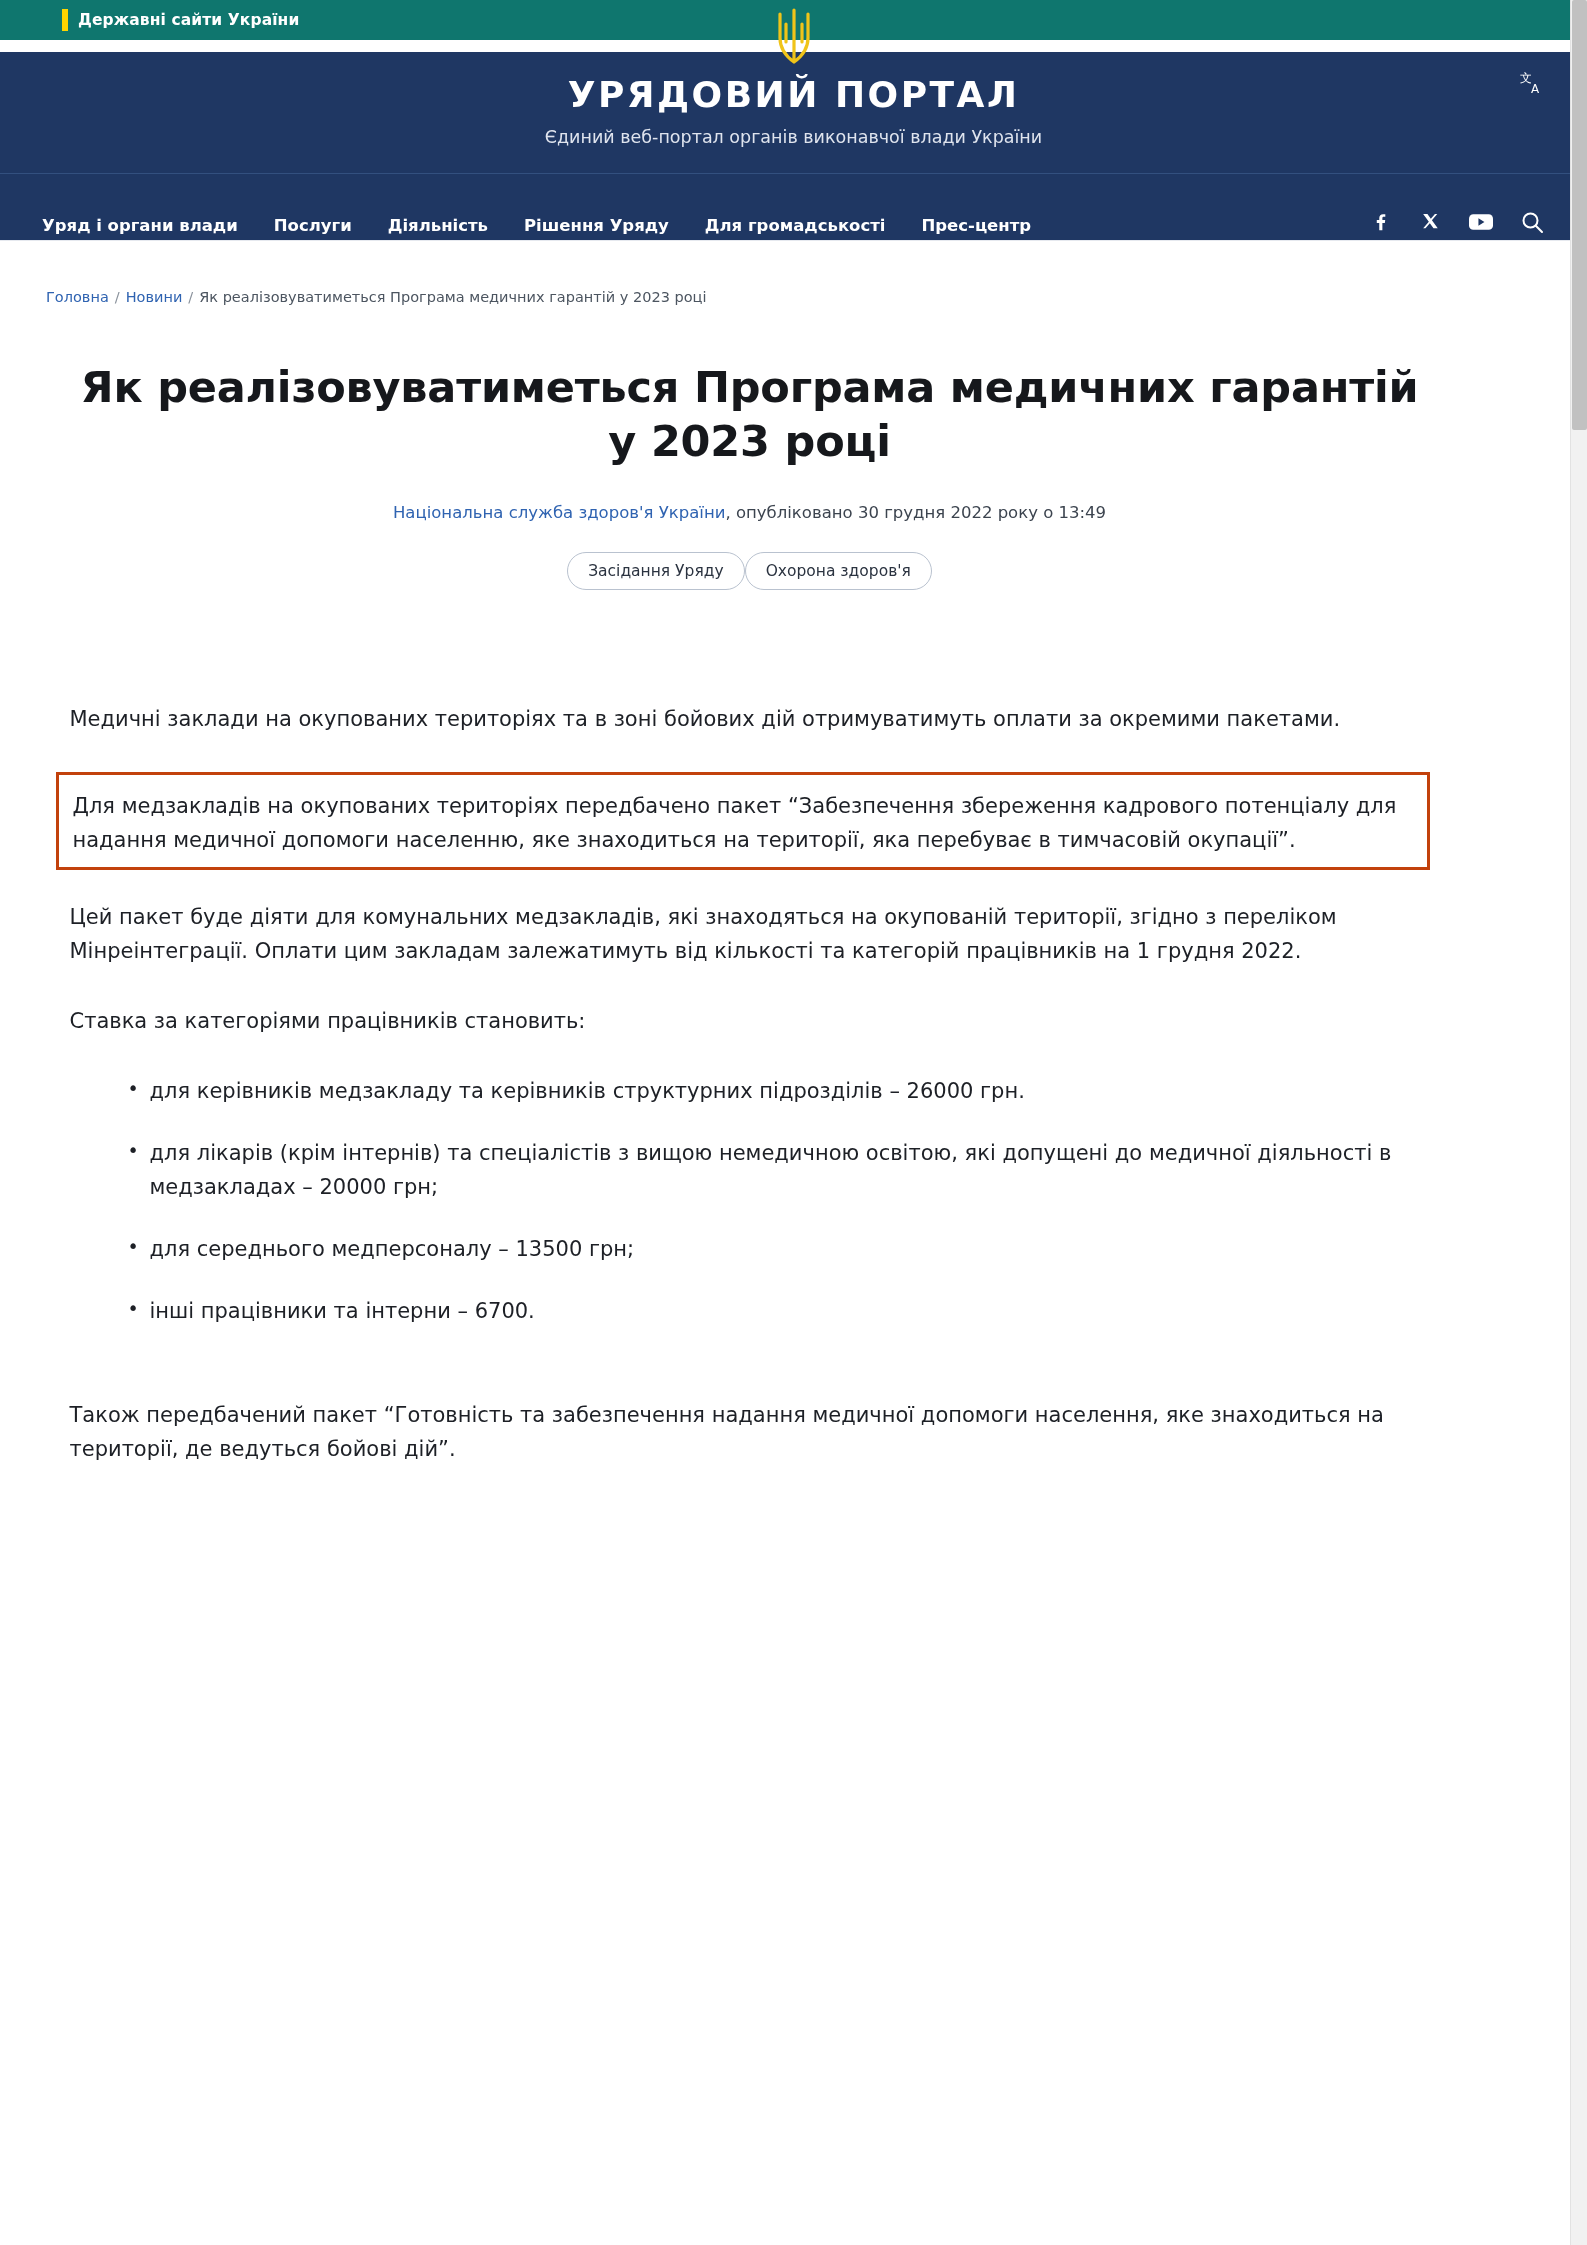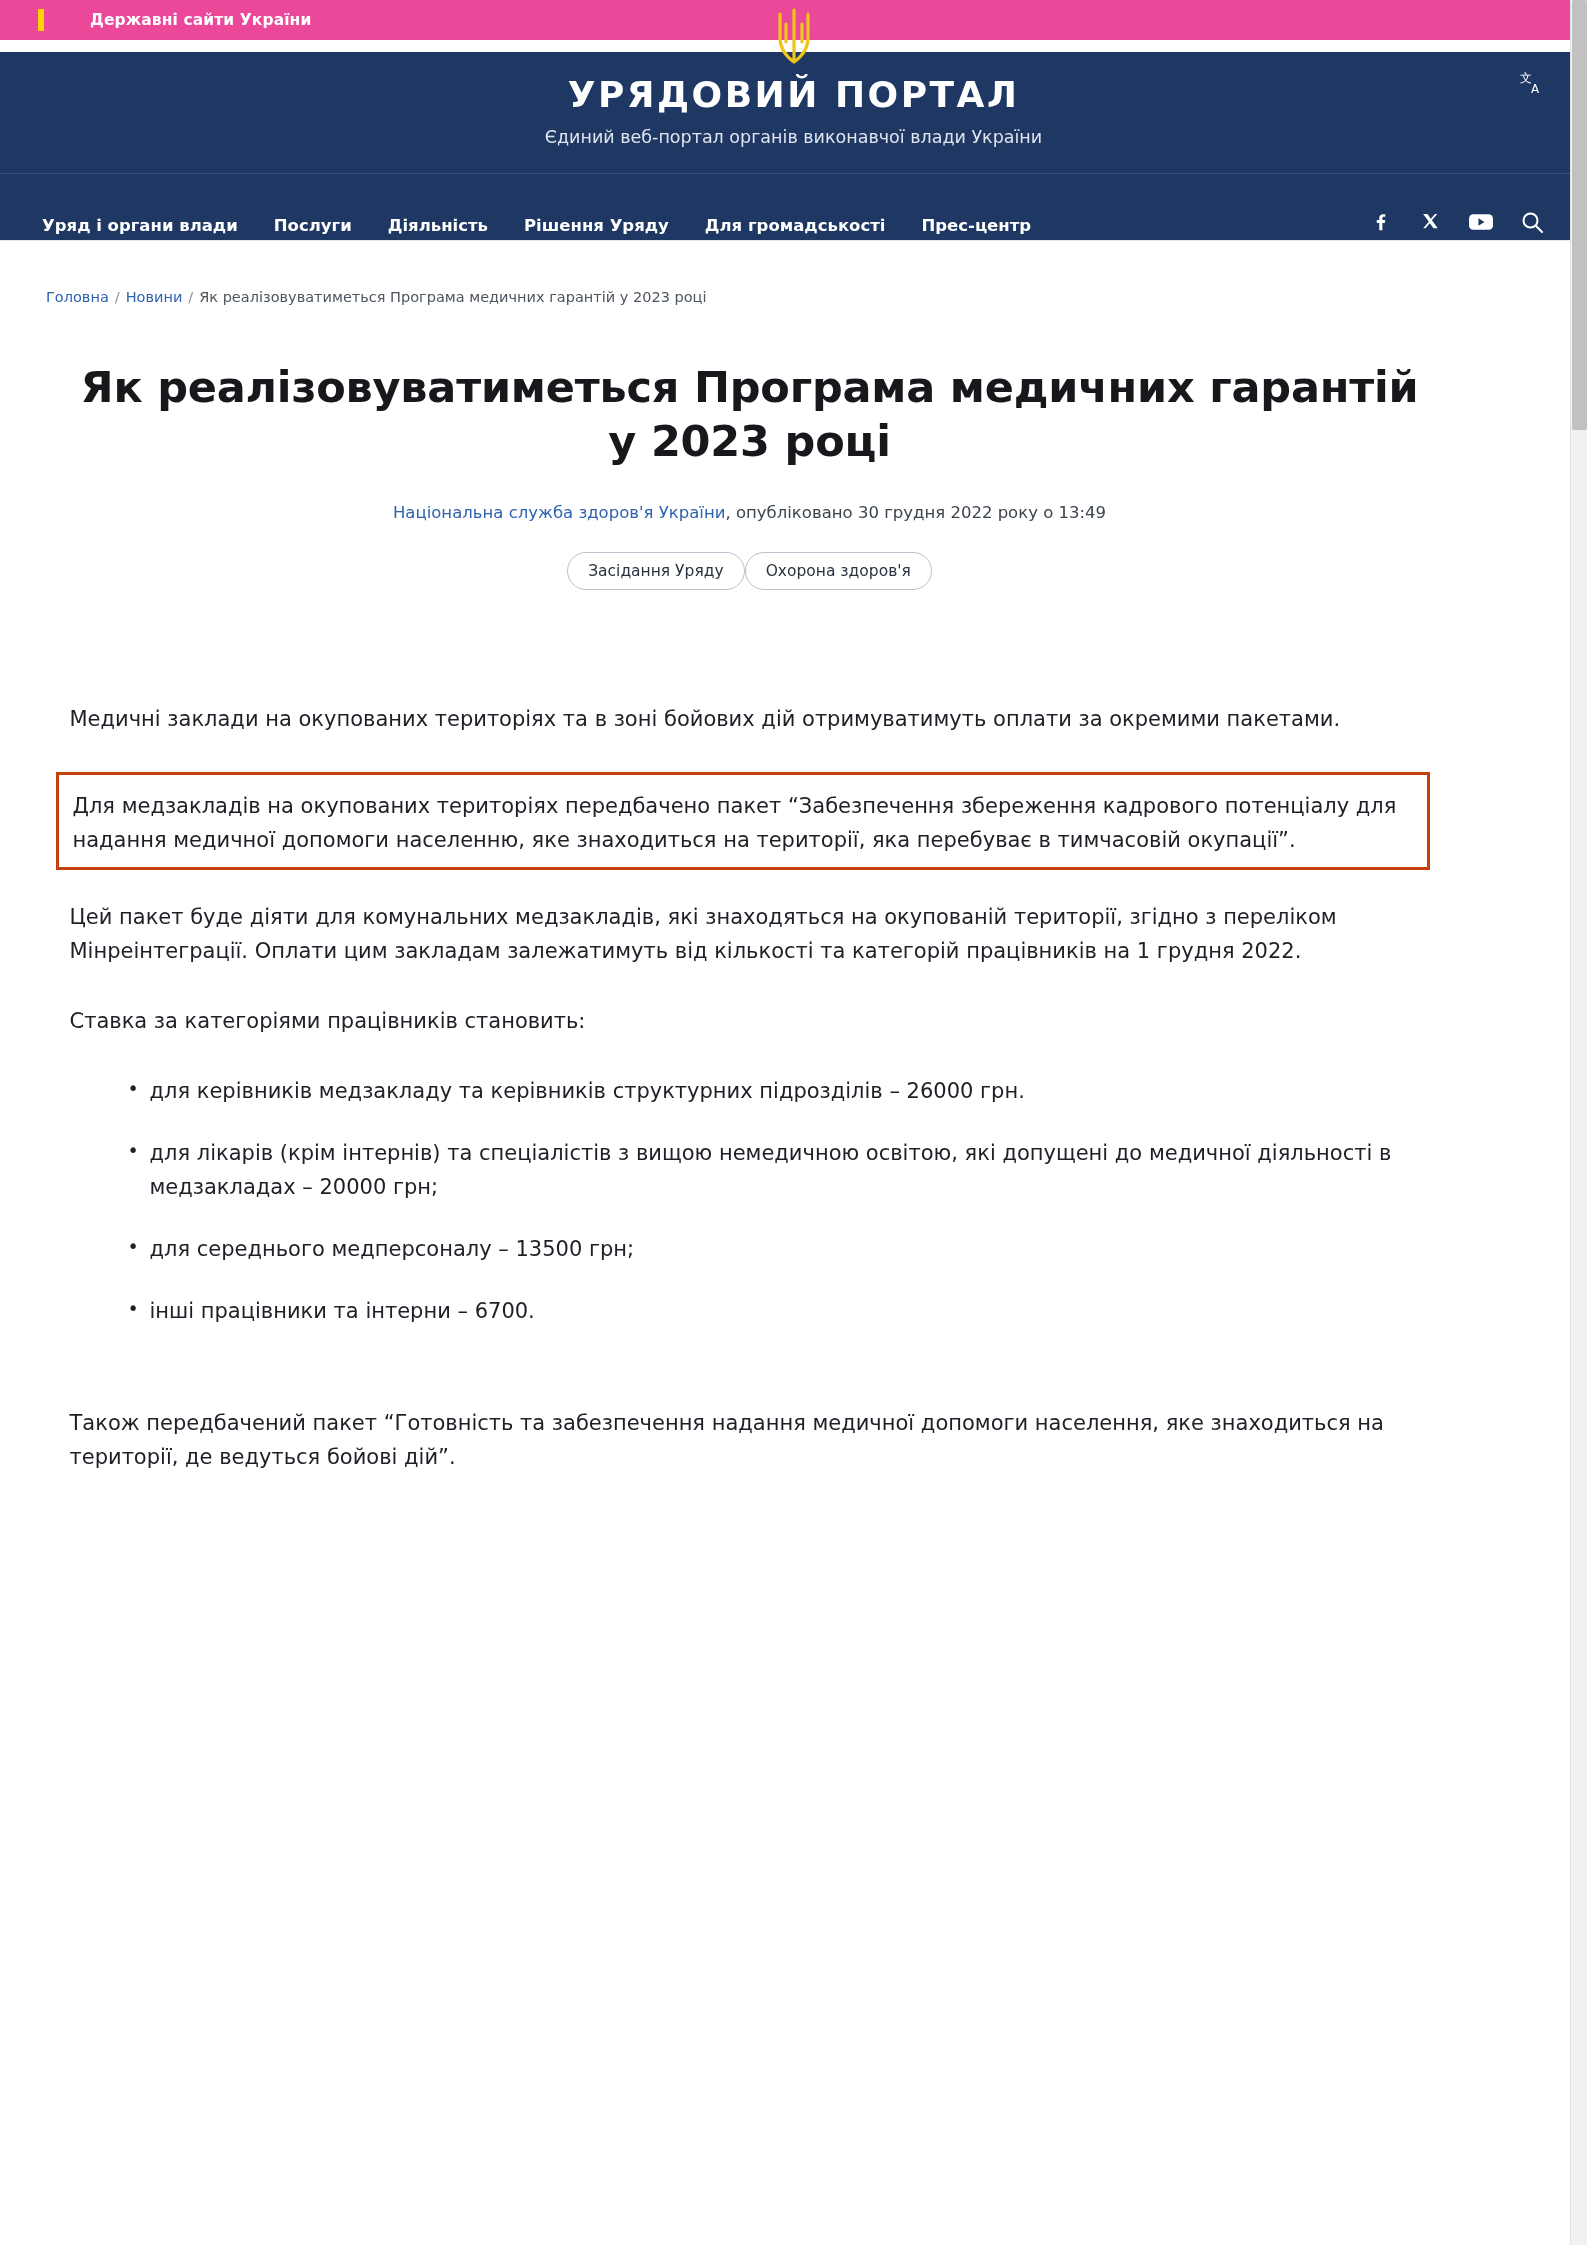--- a/index.html
+++ b/index.html
@@ -11,27 +11,26 @@
   }
   body {
     width: 1587px;
     min-height: 2245px;
     position: relative;
     overflow: hidden;
   }
 
   
   .gov-strip {
-    background: #ec4899;
+    background: #0f766e;
     height: 40px;
     display: flex;
     align-items: center;
-    padding: 0 38px;
-    position: relative;
-    gap: 36px;
+    padding: 0 62px;
+    position: relative;
   }
   .gov-strip .flag-mark {
     width: 6px;
     height: 22px;
     background: linear-gradient(to bottom, #ffd500 0%, #ffd500 100%);
     margin-right: 10px;
     flex: 0 0 auto;
   }
   .gov-strip .gov-label {
     color: #ffffff;
@@ -195,21 +194,21 @@
   
   .article-body {
     margin: 112px auto 0 auto;
     max-width: 1500px;
     padding: 0 10px;
   }
   .article-body p {
     font-size: 21px;
     line-height: 1.62;
     color: #1d2026;
-    margin: 16px 0 36px 0;
+    margin: 8px 0 36px 0;
   }
   .highlight-box {
     border: 3px solid #c2410c;
     padding: 14px 14px 10px 14px;
     margin: 0 0 30px -14px;
   }
   .highlight-box p { margin: 0; }
 
   .article-body ul {
     margin: 0 0 36px 0;

